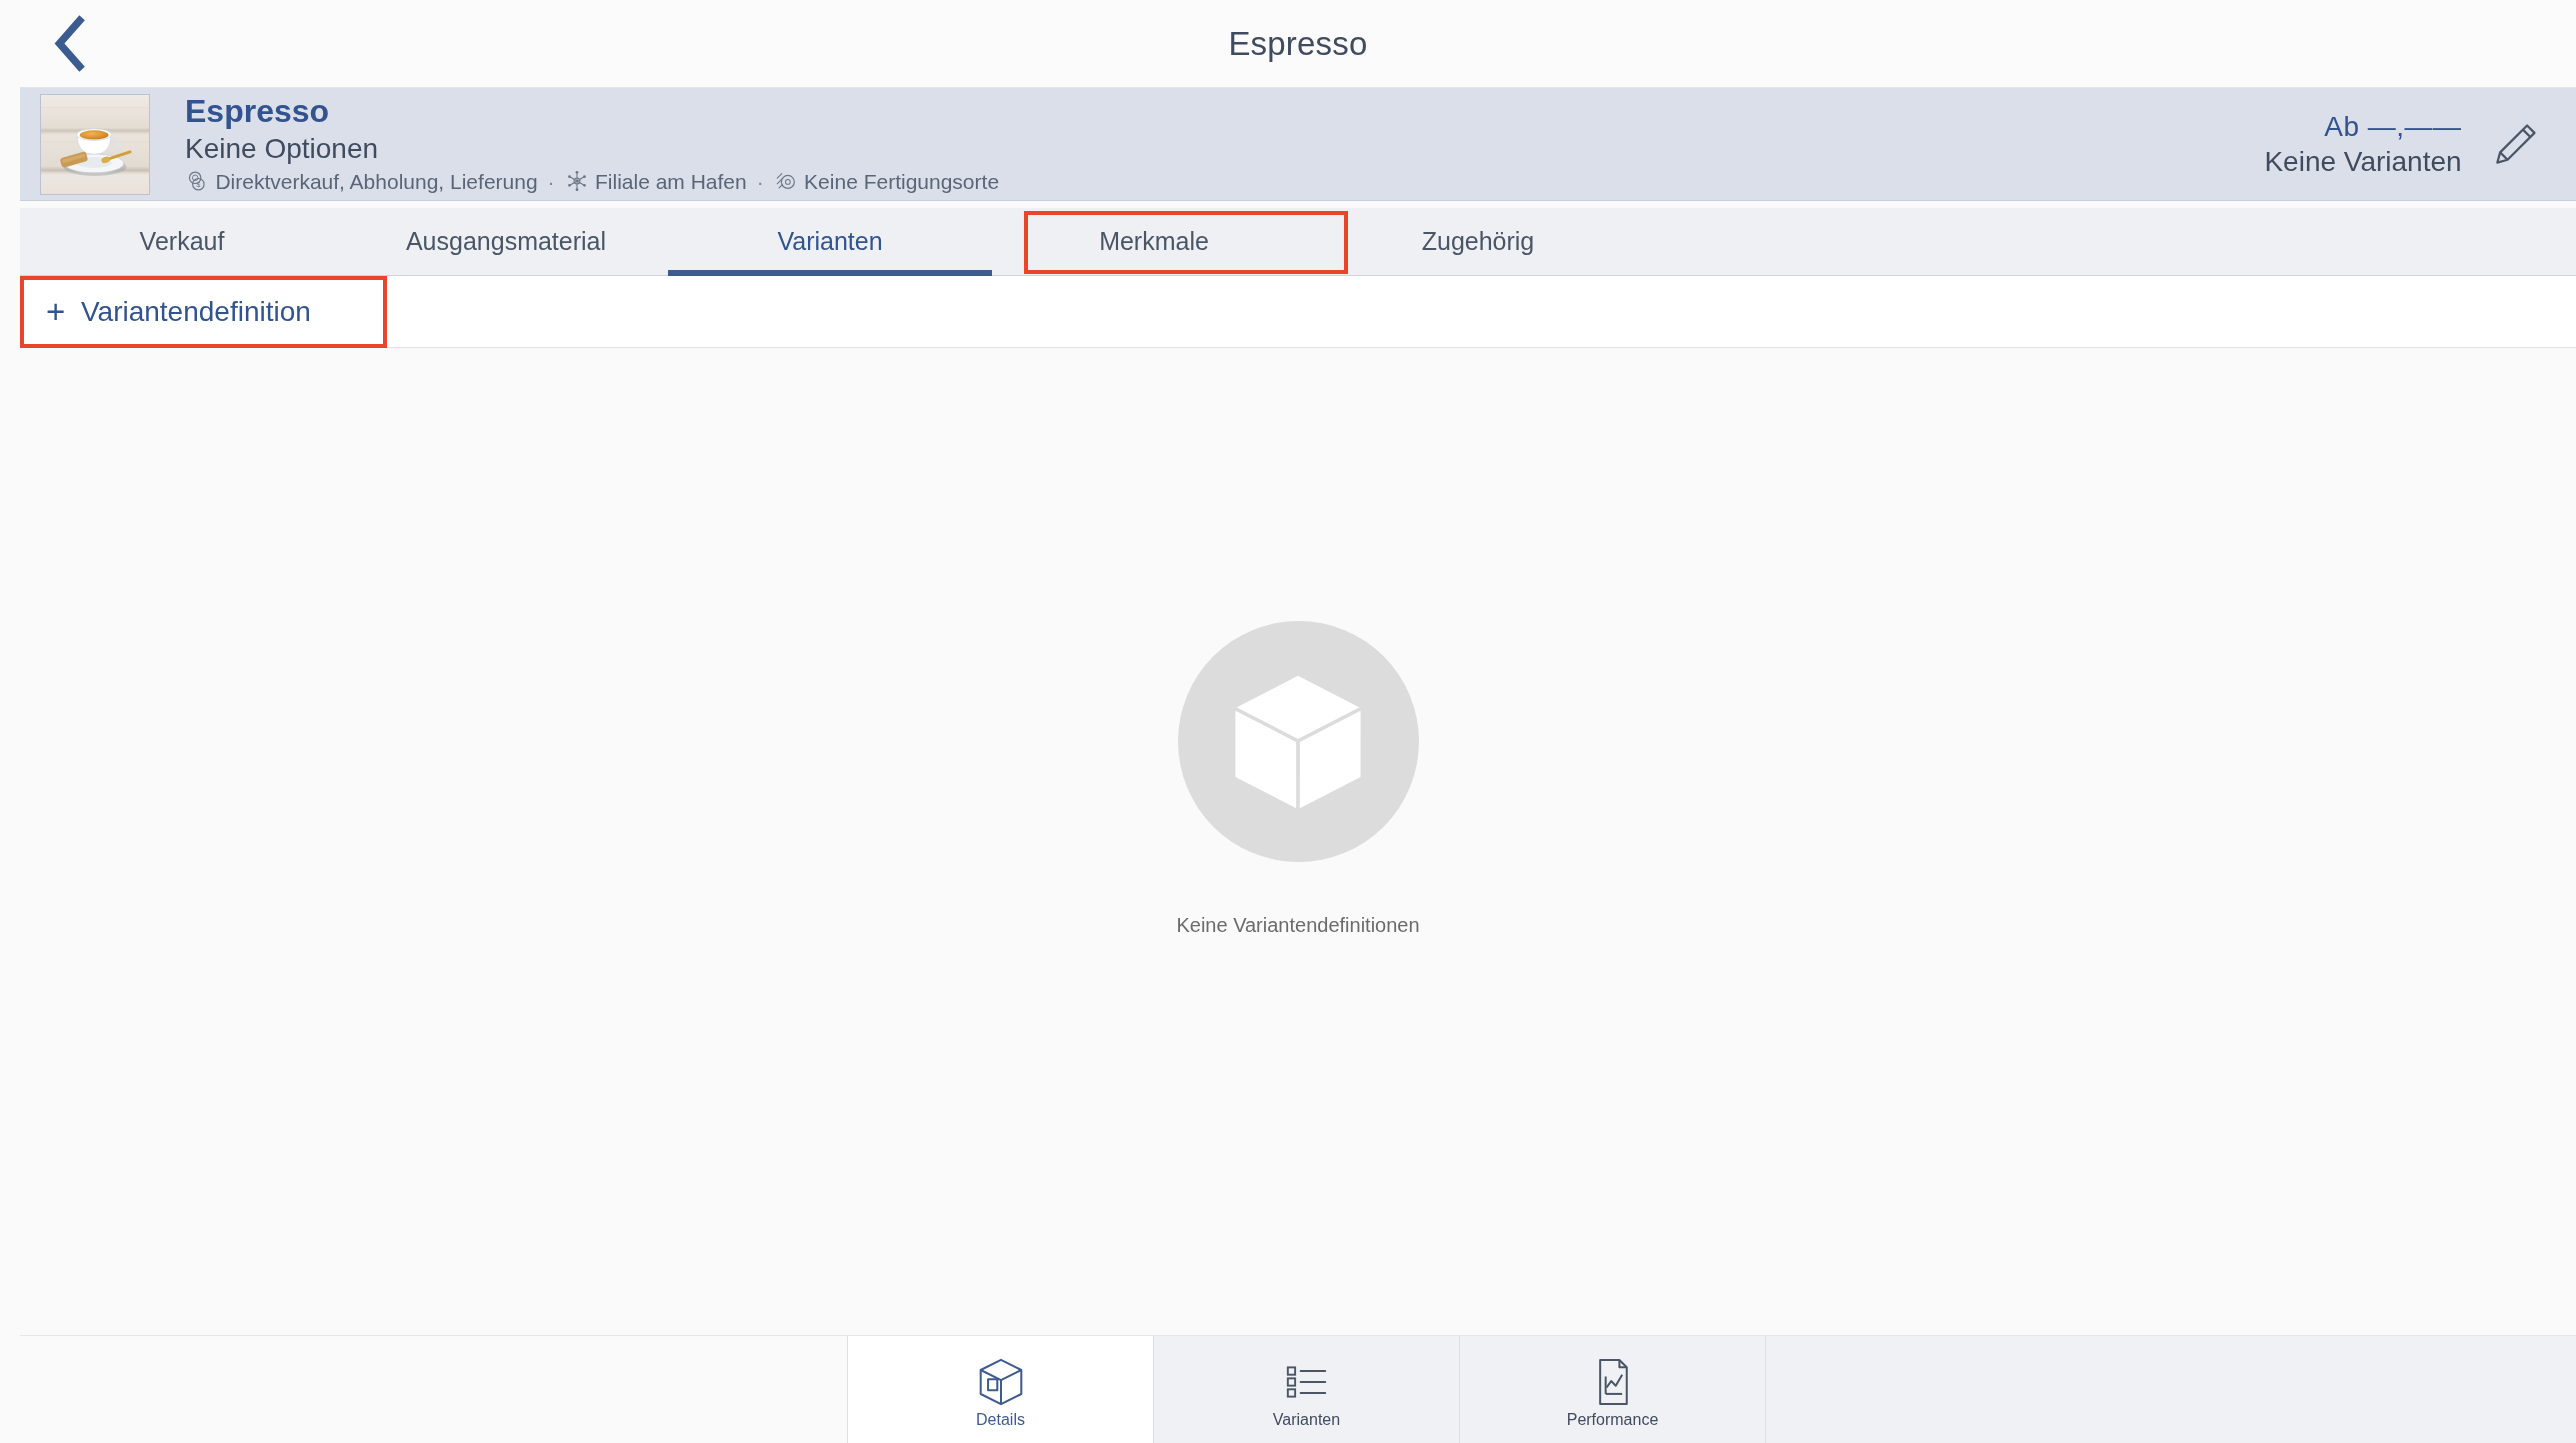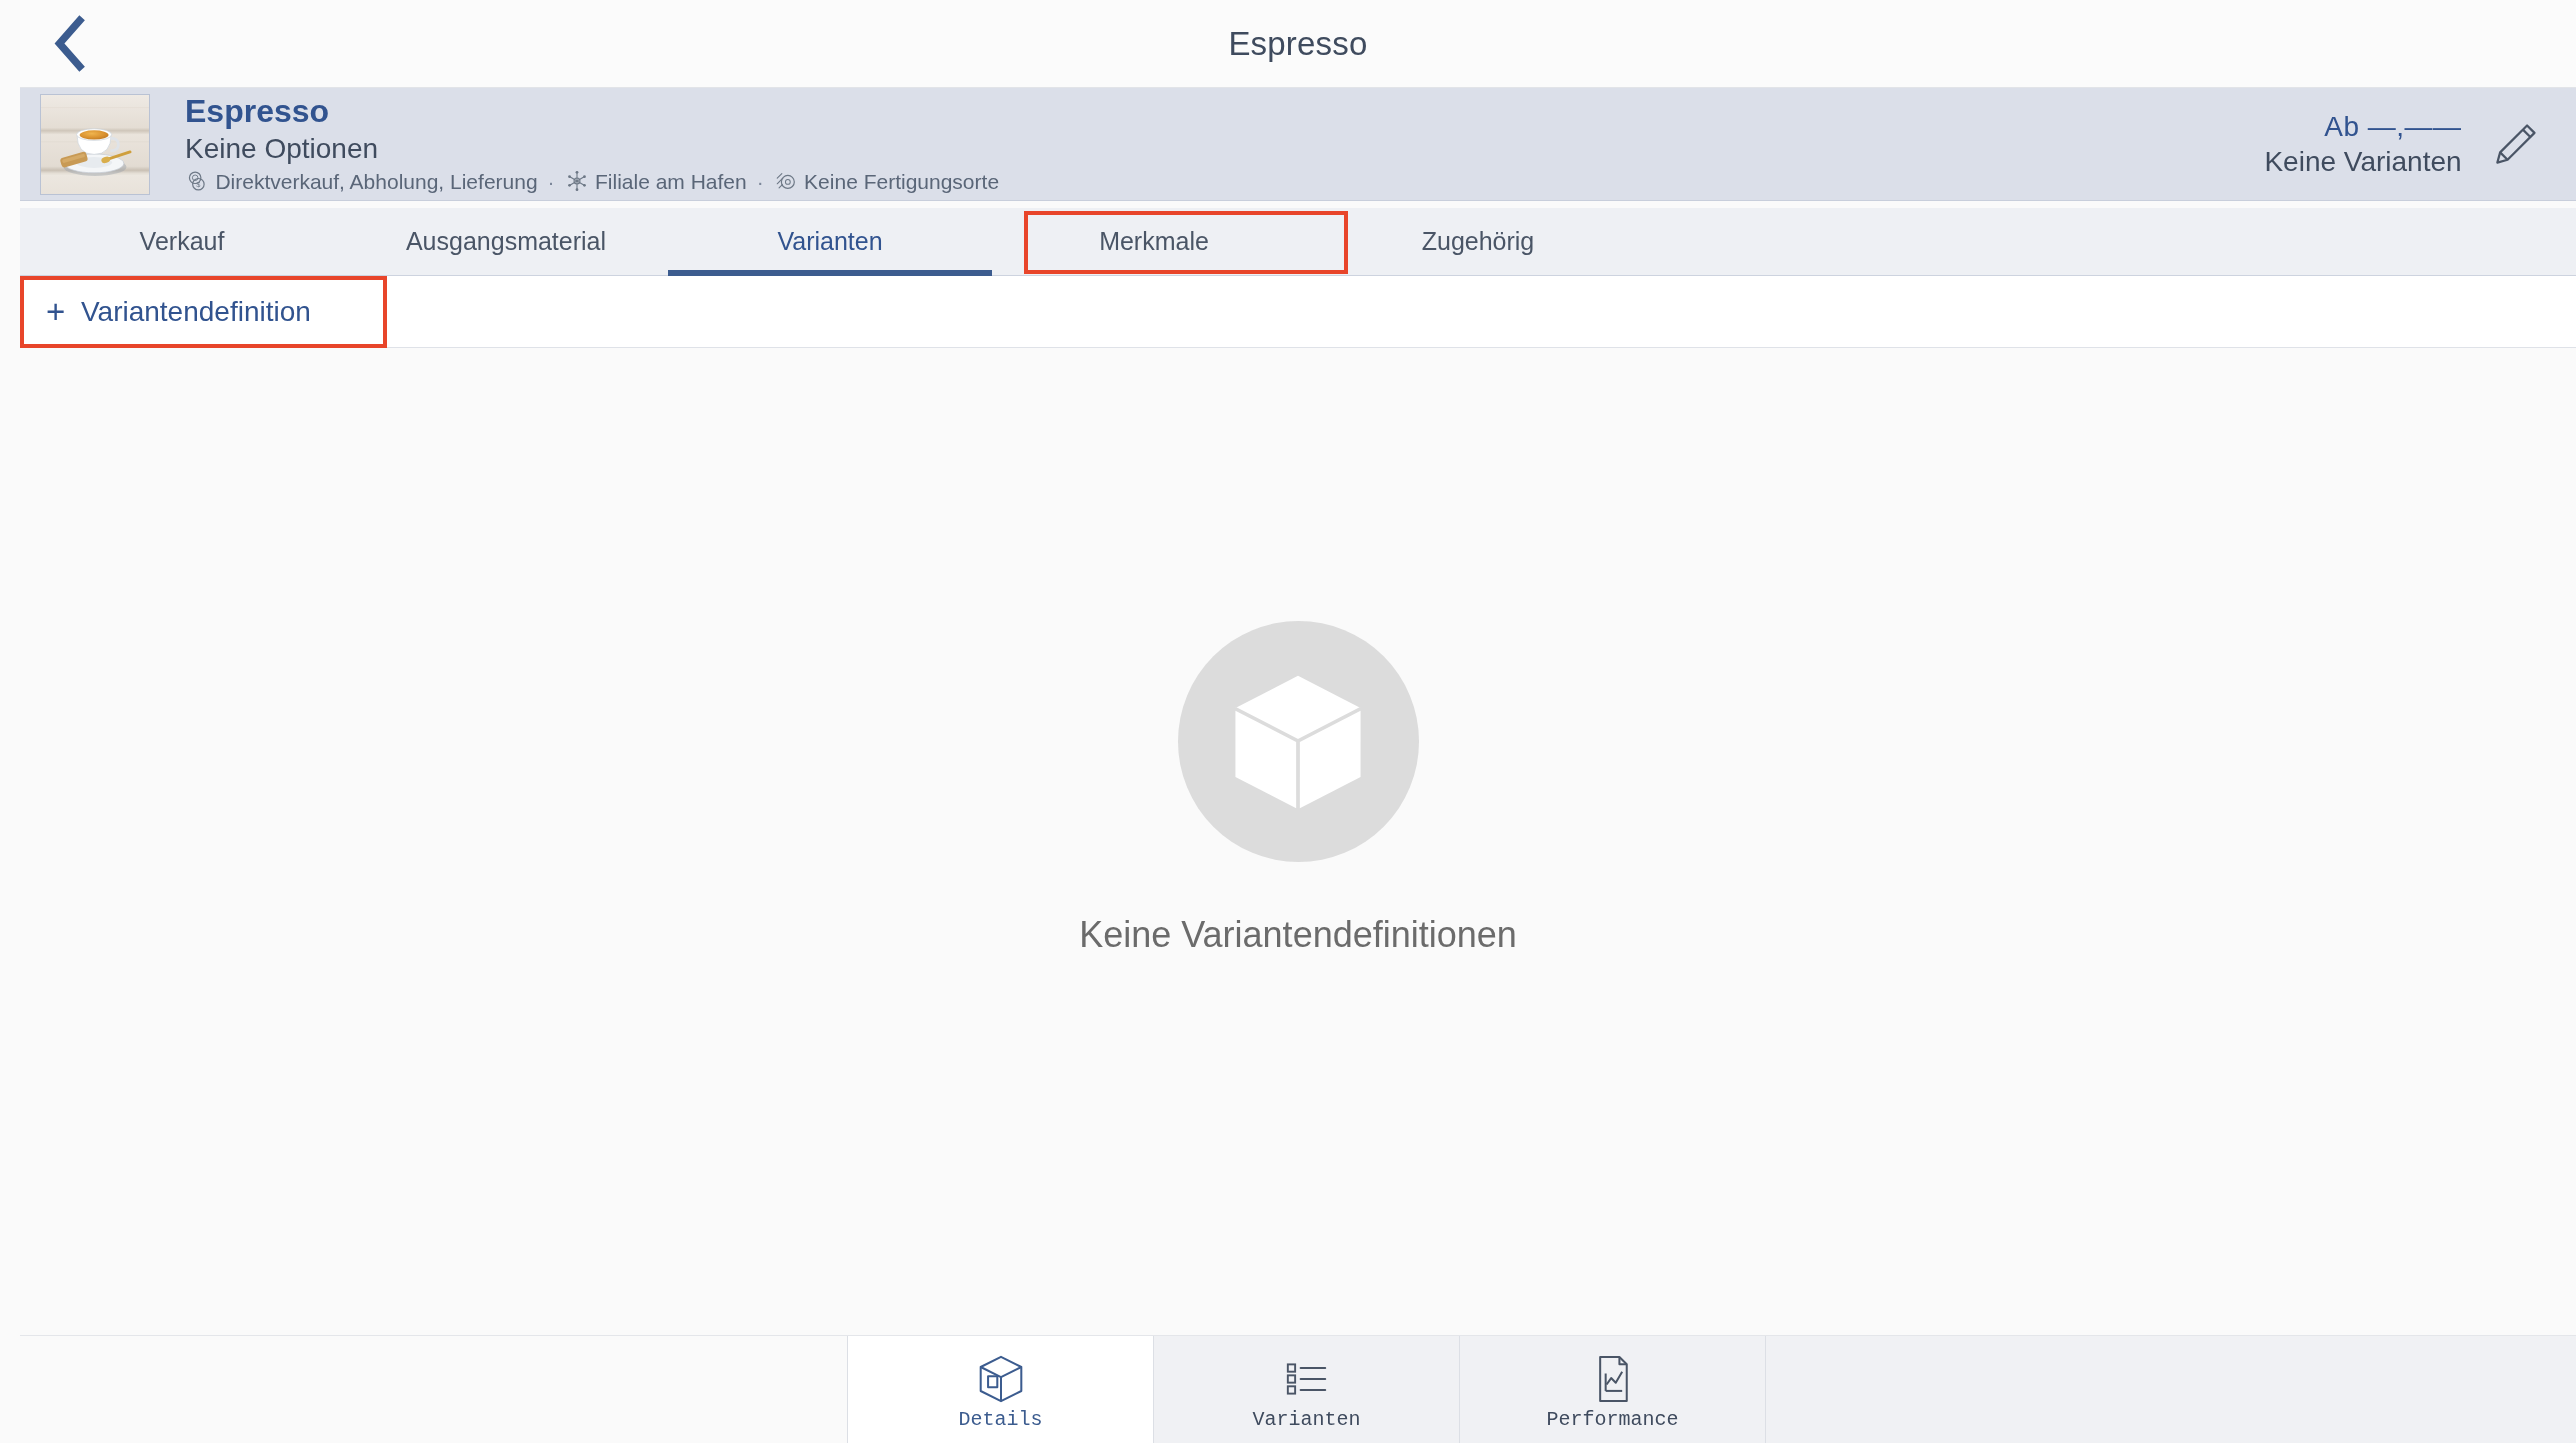--- a/index.html
+++ b/index.html
@@ -145,21 +145,21 @@
     padding-top: 273px;
     position: relative;
   }
   .empty-circle {
     width: 241px; height: 241px; border-radius: 50%;
     background: #dcdcdc;
     display: flex; align-items: center; justify-content: center;
   }
   .empty-label {
     margin-top: 52px;
-    font-size: 36px; color: #6b6b6b;
+    font-size: 20px; color: #6b6b6b;
   }
 
   
   .bottomnav {
     flex: 0 0 109px;
     background: #fafafa;
     display: flex; align-items: stretch;
     border-top: 0.9px solid #e4e6ea;
   }
   .bn-spacer { flex: 0 0 827px; }
@@ -168,21 +168,21 @@
     display: flex; flex-direction: column;
     align-items: center; justify-content: center;
     gap: 3.7px;
     background: #f0f1f4;
     border-left: 0.9px solid #dcdfe5;
     cursor: pointer;
     padding-top: 5.5px;
   }
   .bn-item:first-of-type { border-left: 0.9px solid #dcdfe5; }
   .bn-item.active { background: #ffffff; }
-  .bn-item .bn-label { font-size: 20px; color: #3f4b5e; font-family: Liberation Mono, monospace; }
+  .bn-item .bn-label { font-size: 16px; color: #3f4b5e; }
   .bn-item.active .bn-label { color: #3c5c8f; }
   .bn-icon { height: 50px; display:flex; align-items:center; justify-content:center; }
   .bn-rest { flex: 1 1 auto; background: #f0f1f4; border-left: 0.9px solid #dcdfe5; }
 </style>
 </head>
 <body>
 
 <div class="app">
 
   <div class="titlebar">

